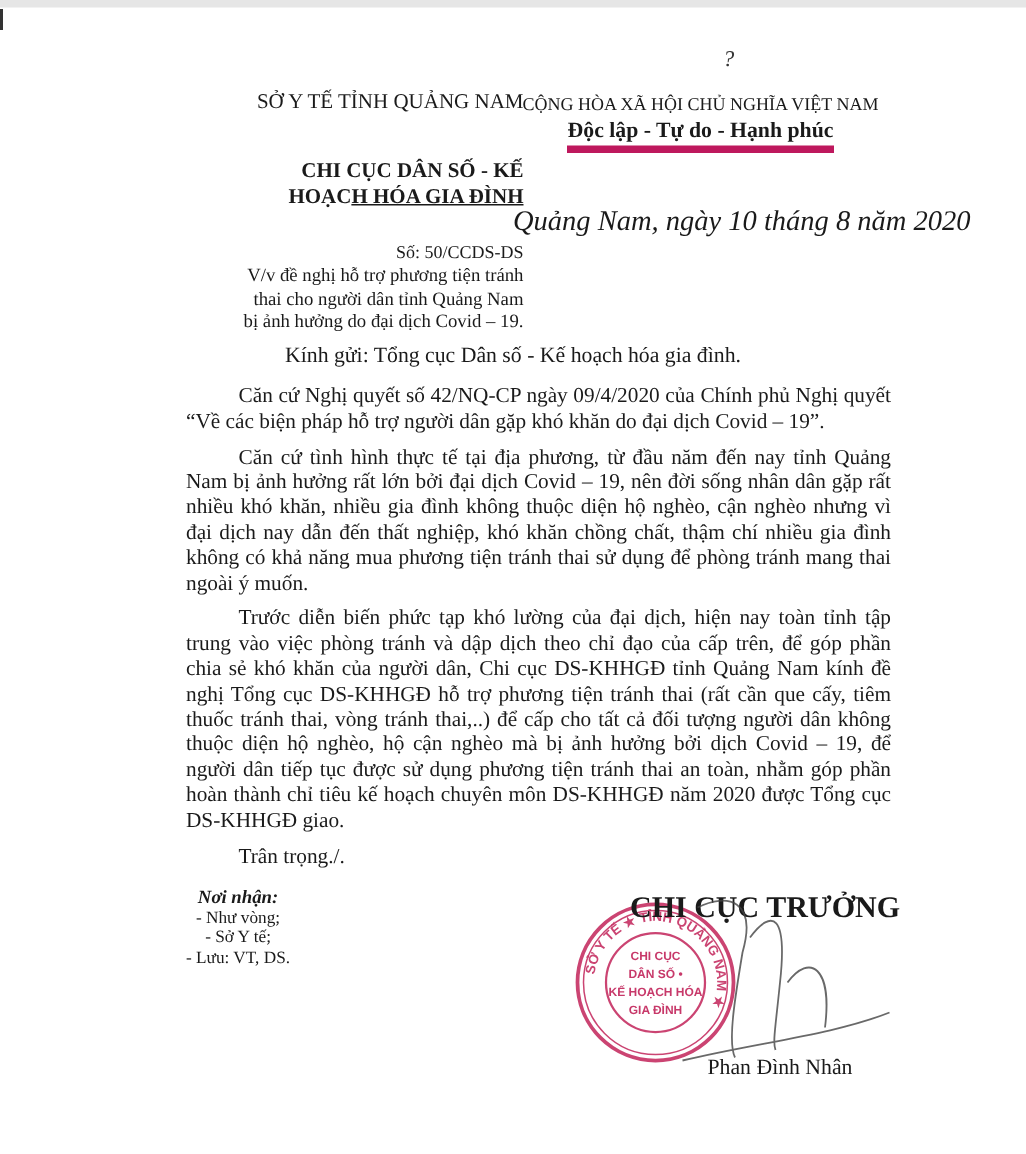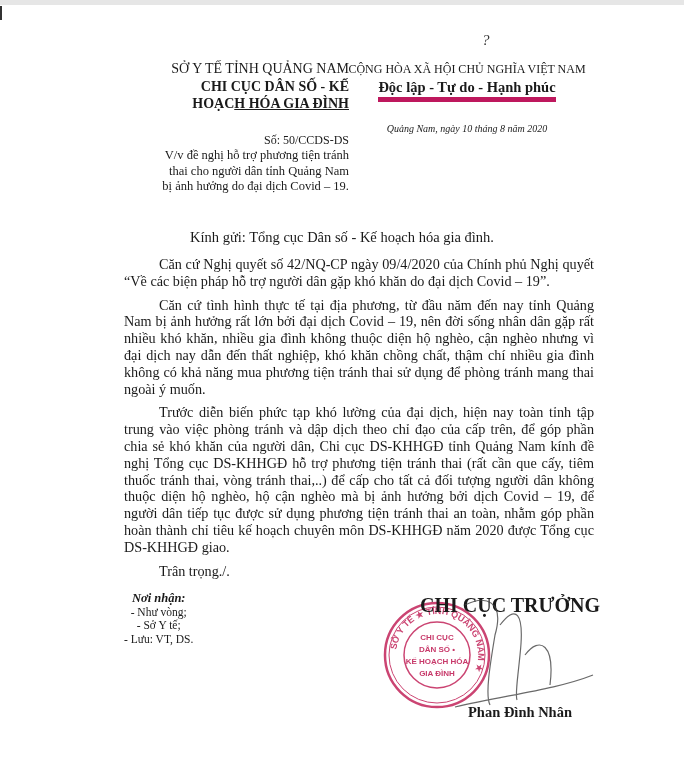--- a/index.html
+++ b/index.html
@@ -9,42 +9,42 @@
     font-family: "Liberation Serif", "DejaVu Serif", serif;
     color: #1a1a1a;
     position: relative;
   }
   .topbar { position: absolute; left: 0; top: 0; width: 684px; height: 5px; background: #e6e6e6; }
   .leftmark { position: absolute; left: 0; top: 6px; width: 2px; height: 14px; background: #333; }
   .page-mark { position: absolute; left: 482px; top: 32px; font-size: 15px; font-style: italic; color: #333; }
 
   .left-head { position: absolute; left: 134px; top: 60px; width: 215px; text-align: right; }
   .left-head .agency { font-size: 14px; line-height: 18px; letter-spacing: 0; }
-  .left-head .office { font-size: 14px; font-weight: bold; line-height: 17px; }
+  .left-head .office { font-size: 14px; font-weight: bold; line-height: 17px; margin-top: 28px; }
   .left-head .office u { text-decoration: underline; }
   .left-head .docno { font-size: 12px; margin-top: 20px; line-height: 16px; }
   .left-head .subject { font-size: 12.5px; line-height: 15.5px; }
 
   .right-head { position: absolute; left: 342px; top: 60px; width: 250px; text-align: center; }
   .right-head .nation { font-size: 12px; font-weight: normal; line-height: 18px; white-space: nowrap; }
   .right-head .motto { font-size: 14.5px; font-weight: bold; line-height: 18px; display: inline-block; border-bottom: 5px solid #be185d; padding-bottom: 1px; }
-  .right-head .date { font-size: 10px; font-style: italic; margin-top: 21px; white-space: nowrap; }
+  .right-head .date { font-size: 19px; font-style: italic; margin-top: 35px; white-space: nowrap; }
 
   .salutation { position: absolute; left: 0; width: 684px; top: 216px; text-align: center; font-size: 14.5px; margin-top: 13px; }
 
   .body { position: absolute; left: 124px; top: 256px; width: 470px; font-size: 14.2px; line-height: 16.8px; text-align: justify; }
   .body p { margin: 0 0 7px 0; text-indent: 35px; }
   .body p.closing { margin-top: 4px; }
 
   .recipients { position: absolute; left: 124px; top: 592px; font-size: 11.5px; line-height: 13.5px; text-align: center; }
   .recipients .label { font-weight: bold; font-style: italic; font-size: 12.5px; }
 
   .signer { position: absolute; left: 420px; top: 594px; width: 180px; text-align: center; }
   .signer .title { font-size: 20px; font-weight: bold; font-family: Liberation Serif, serif; }
-  .signer .name { position: absolute; left: 20px; top: 110px; width: 160px; font-size: 14.5px; font-weight: bold; }
+  .signer .name { position: absolute; left: 20px; top: 110px; width: 160px; font-size: 14.5px; font-weight: normal; }
 
   .stamp { position: absolute; left: 382px; top: 600px; width: 110px; height: 110px; }
   .signature { position: absolute; left: 445px; top: 595px; width: 150px; height: 120px; }
 </style>
 </head>
 <body>
 
 <div class="topbar"></div>
 <div class="leftmark"></div>
 <div class="page-mark">?</div>

